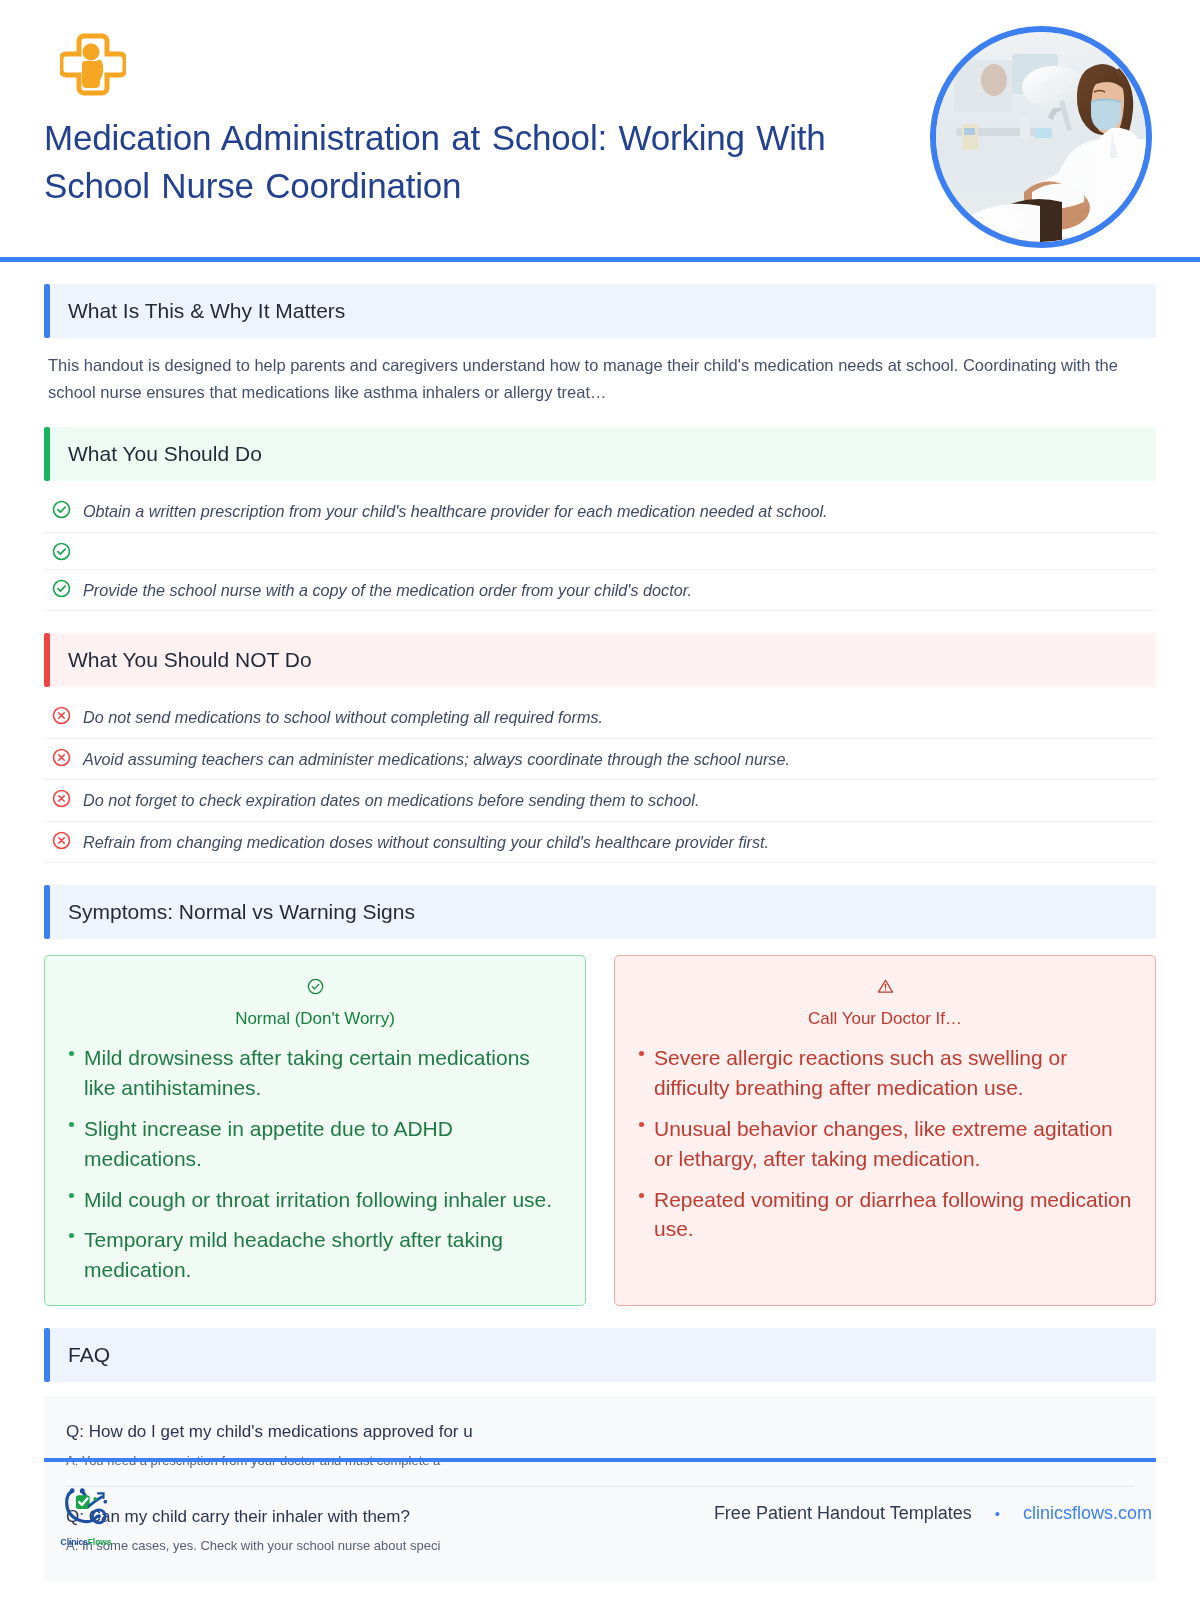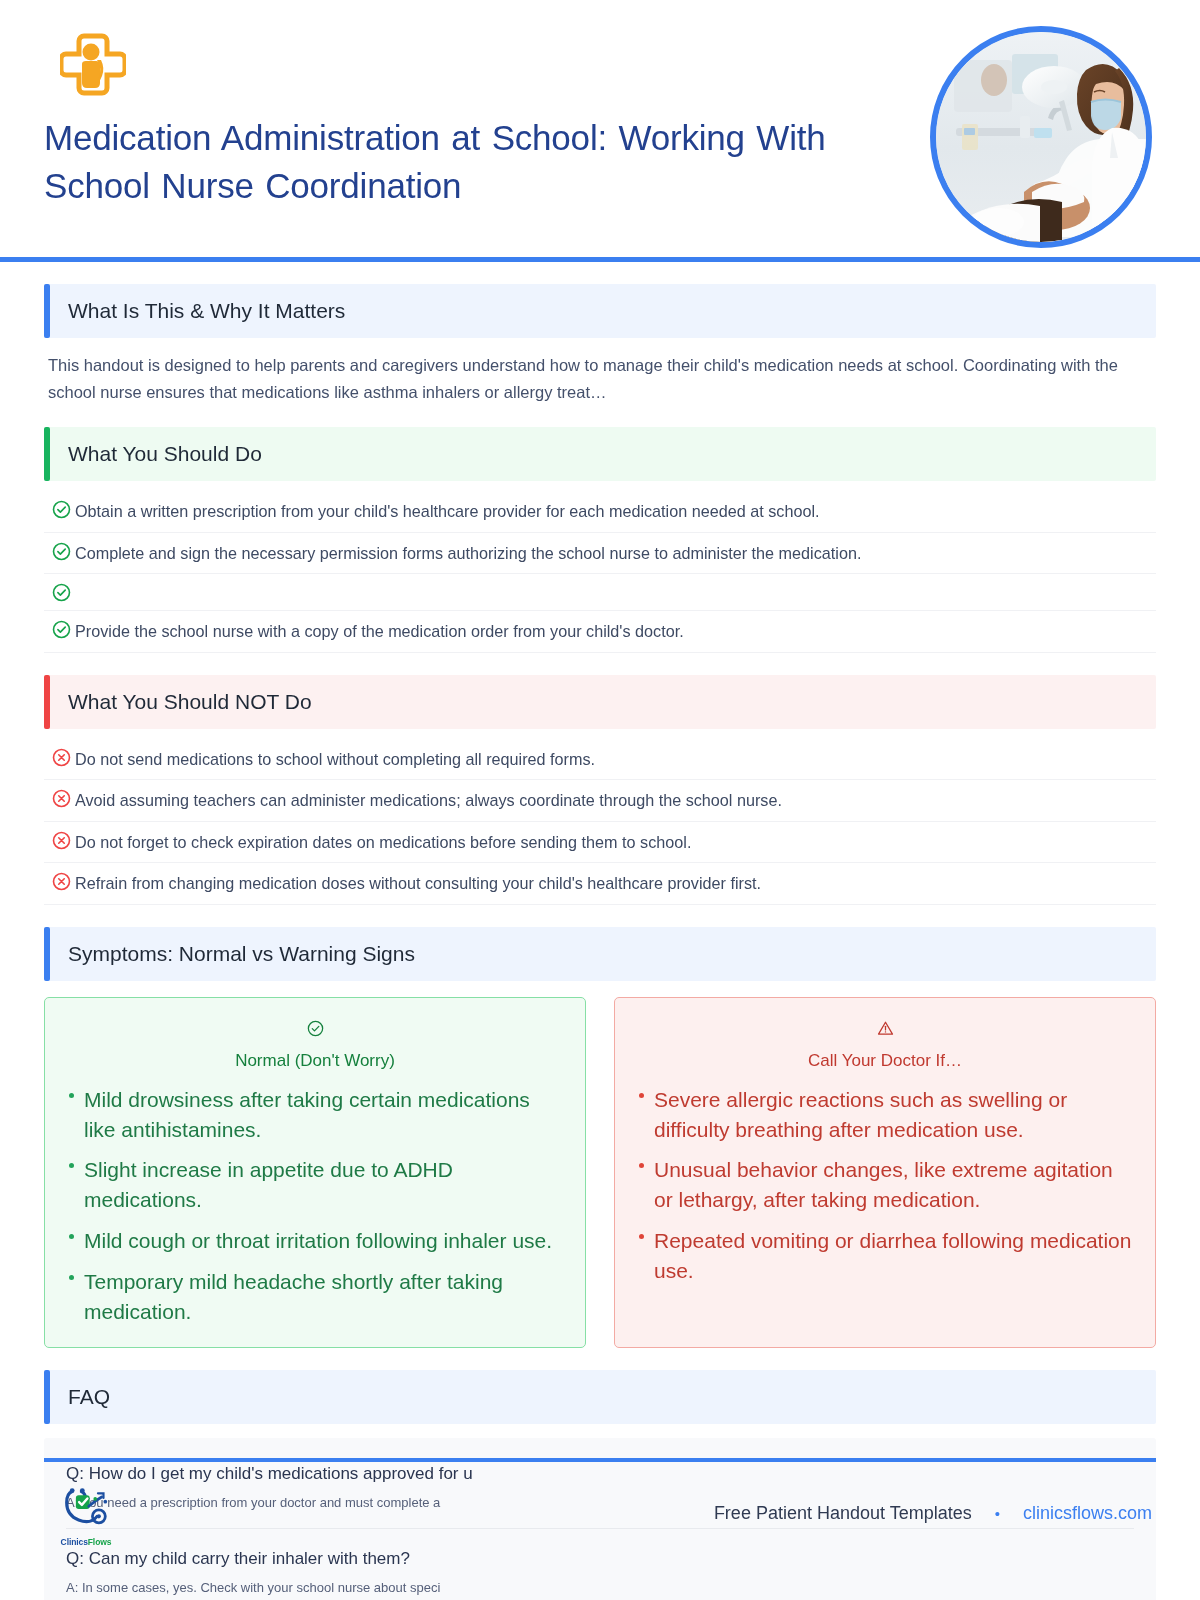--- a/index.html
+++ b/index.html
@@ -97,24 +97,25 @@
     color: #44506b;
     margin-top: 14px;
     padding: 0 4px;
   }
 
   
   .tick-list { margin-top: 10px; }
   .tick-row {
     display: flex;
     align-items: flex-start;
-    gap: 4px;
+    gap: 12px;
     padding: 8px 4px 8px 8px;
     border-bottom: 1px solid #f0f1f4;
     min-height: 32px;
+    font-style: italic;
   }
   .tick-row:last-child { border-bottom: 1px solid #f0f1f4; }
   .tick-row .txt {
     font-size: 16.2px;
     line-height: 1.45;
     color: #3e4a63;
     padding-top: 1px;
   }
   .ico {
     flex: 0 0 auto;
@@ -329,29 +330,20 @@
         </span>
         <span class="txt">Obtain a written prescription from your child's healthcare provider for each medication needed at school.</span>
       </div>
       <div class="tick-row">
         <span class="ico">
           <svg width="19" height="19" viewBox="0 0 20 20">
               <circle cx="10" cy="10" r="8.4" fill="none" stroke="#16a34a" stroke-width="1.7"></circle>
               <path d="M6.2 10.2 l2.6 2.6 l5.1 -5.3" fill="none" stroke="#16a34a" stroke-width="1.7" stroke-linecap="round" stroke-linejoin="round"></path>
             </svg>
         </span>
-        <span class="txt">Complete and sign the necessary permission forms authorizing the school nurse to administer the medication.</span>
-      </div>
-      <div class="tick-row">
-        <span class="ico">
-          <svg width="19" height="19" viewBox="0 0 20 20">
-              <circle cx="10" cy="10" r="8.4" fill="none" stroke="#16a34a" stroke-width="1.7"></circle>
-              <path d="M6.2 10.2 l2.6 2.6 l5.1 -5.3" fill="none" stroke="#16a34a" stroke-width="1.7" stroke-linecap="round" stroke-linejoin="round"></path>
-            </svg>
-        </span>
       </div>
       <div class="tick-row">
         <span class="ico">
           <svg width="19" height="19" viewBox="0 0 20 20">
               <circle cx="10" cy="10" r="8.4" fill="none" stroke="#16a34a" stroke-width="1.7"></circle>
               <path d="M6.2 10.2 l2.6 2.6 l5.1 -5.3" fill="none" stroke="#16a34a" stroke-width="1.7" stroke-linecap="round" stroke-linejoin="round"></path>
             </svg>
         </span>
         <span class="txt">Provide the school nurse with a copy of the medication order from your child's doctor.</span>
       </div>

